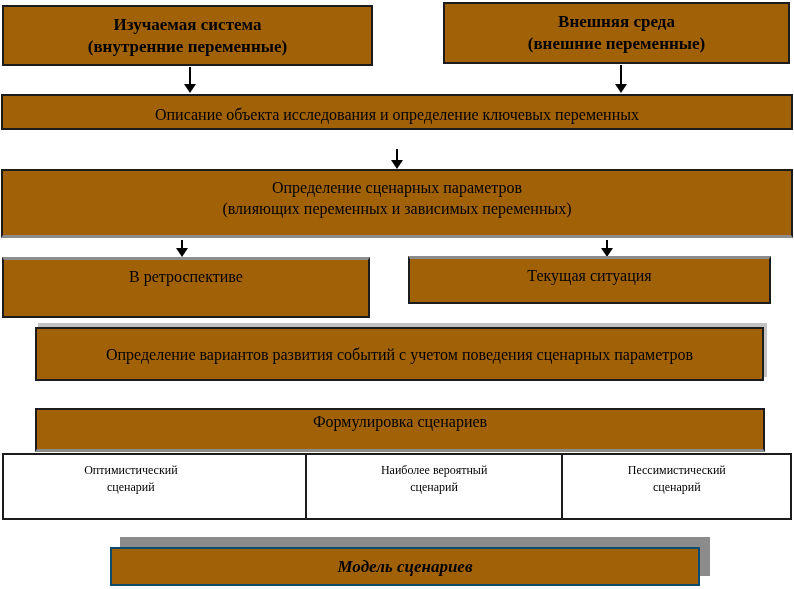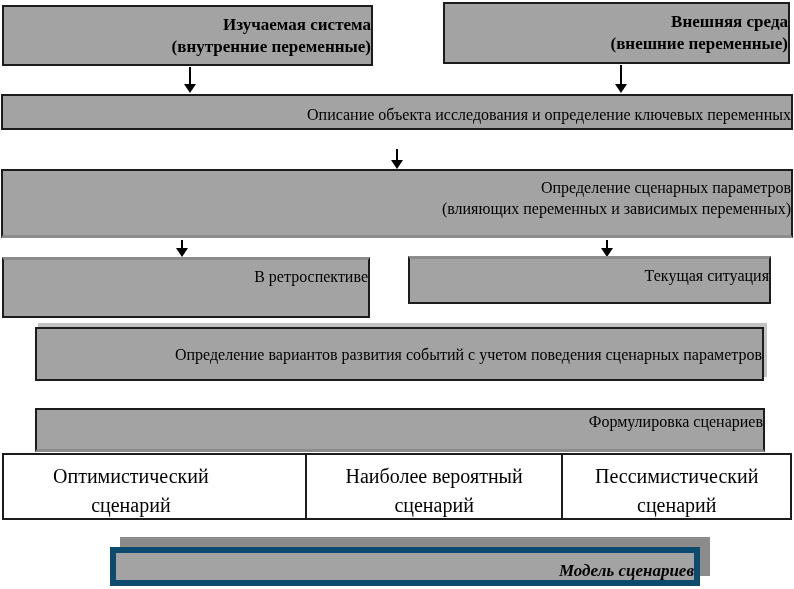--- a/index.html
+++ b/index.html
@@ -8,50 +8,50 @@
     width: 794px;
     height: 589px;
     background: #ffffff;
     font-family: "Liberation Serif", "DejaVu Serif", serif;
     color: #000;
     overflow: hidden;
   }
   .box {
     position: absolute;
     box-sizing: border-box;
-    background: #a3a3a3;
+    background: #a16207;
     border: 2px solid #1c1c1c;
-    text-align: right;
+    text-align: center;
     white-space: pre-line;
     font-size: 16px;
     line-height: 1.32;
   }
   .bold { font-weight: bold; font-size: 17px; }
   .box-d { border-bottom: 3px solid #8c8c8c; }
   .box-ef { border-top: 3px solid #8c8c8c; }
   .box-g { box-shadow: 3px -4px 0 #c2c2c2; }
   .box-h { border-bottom: 3px solid #8c8c8c; }
   .row7 {
     position: absolute;
     box-sizing: border-box;
     border: 2px solid #1c1c1c;
     background: #fff;
     display: flex;
   }
   .row7 .cell {
     box-sizing: border-box;
     text-align: center;
     white-space: pre-line;
-    font-size: 20px;
+    font-size: 12px;
     line-height: 1.45;
     padding-top: 7px;
   }
   .row7 .cell + .cell { border-left: 2px solid #1c1c1c; }
   .box-i {
-    border: 6px solid #0c4a6e;
+    border: 2px solid #0c4a6e;
     box-shadow: 10px -10px 0 #8c8c8c;
     font-weight: bold;
     font-style: italic;
     font-size: 17px;
   }
   .arrow { position: absolute; width: 12px; }
   .arrow .stem {
     position: absolute; left: 5px; top: 0;
     width: 2px; height: calc(100% - 8px);
     background: #000;

